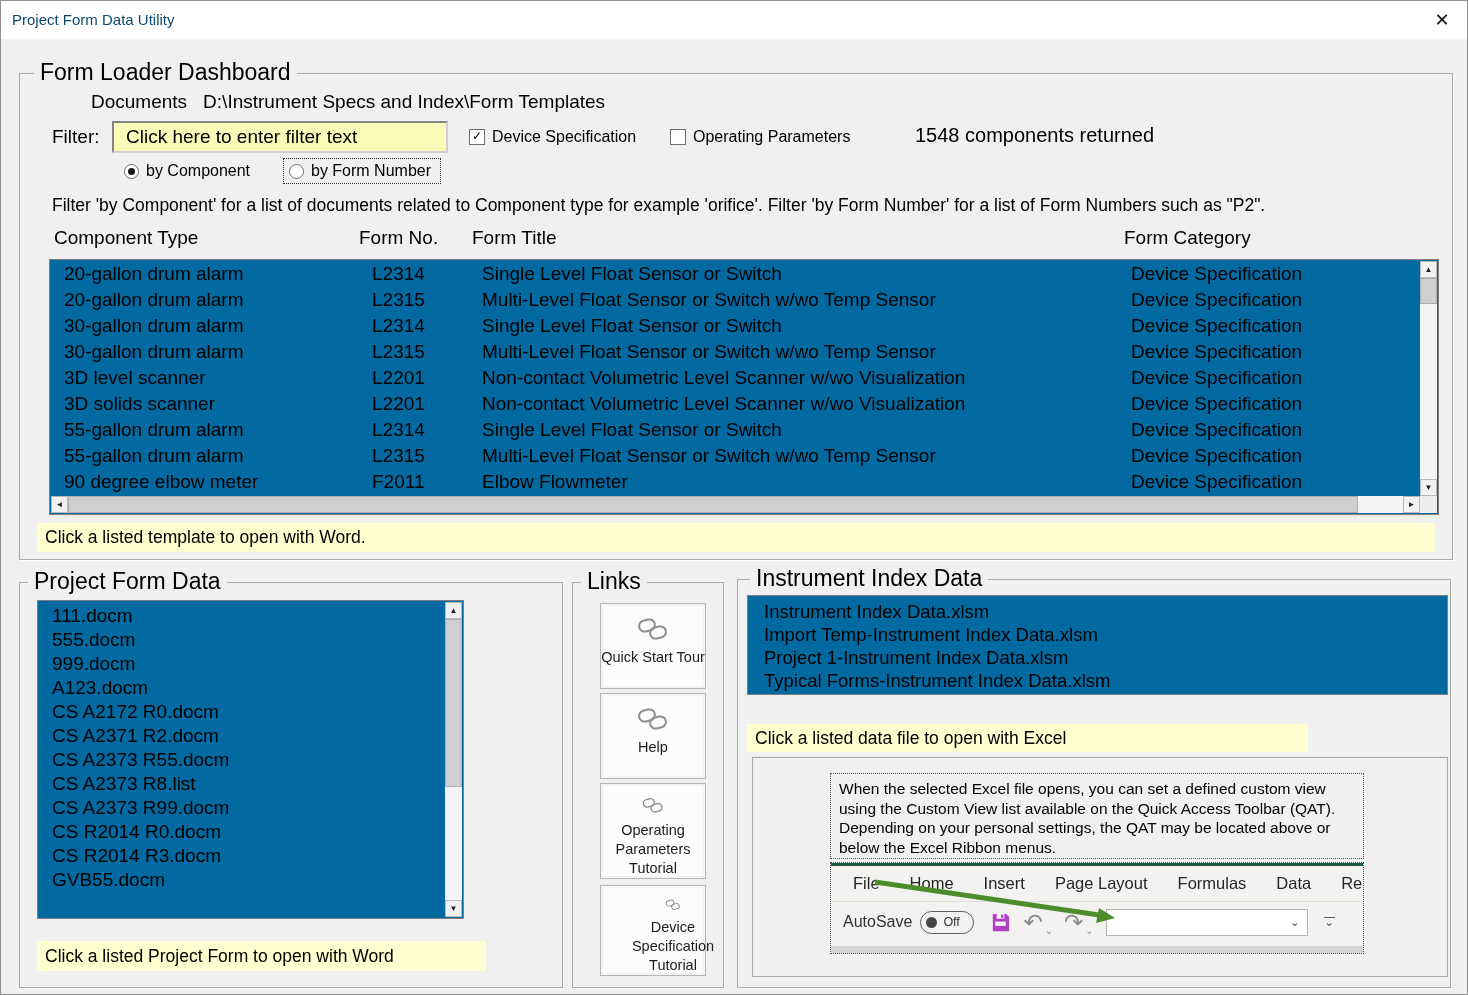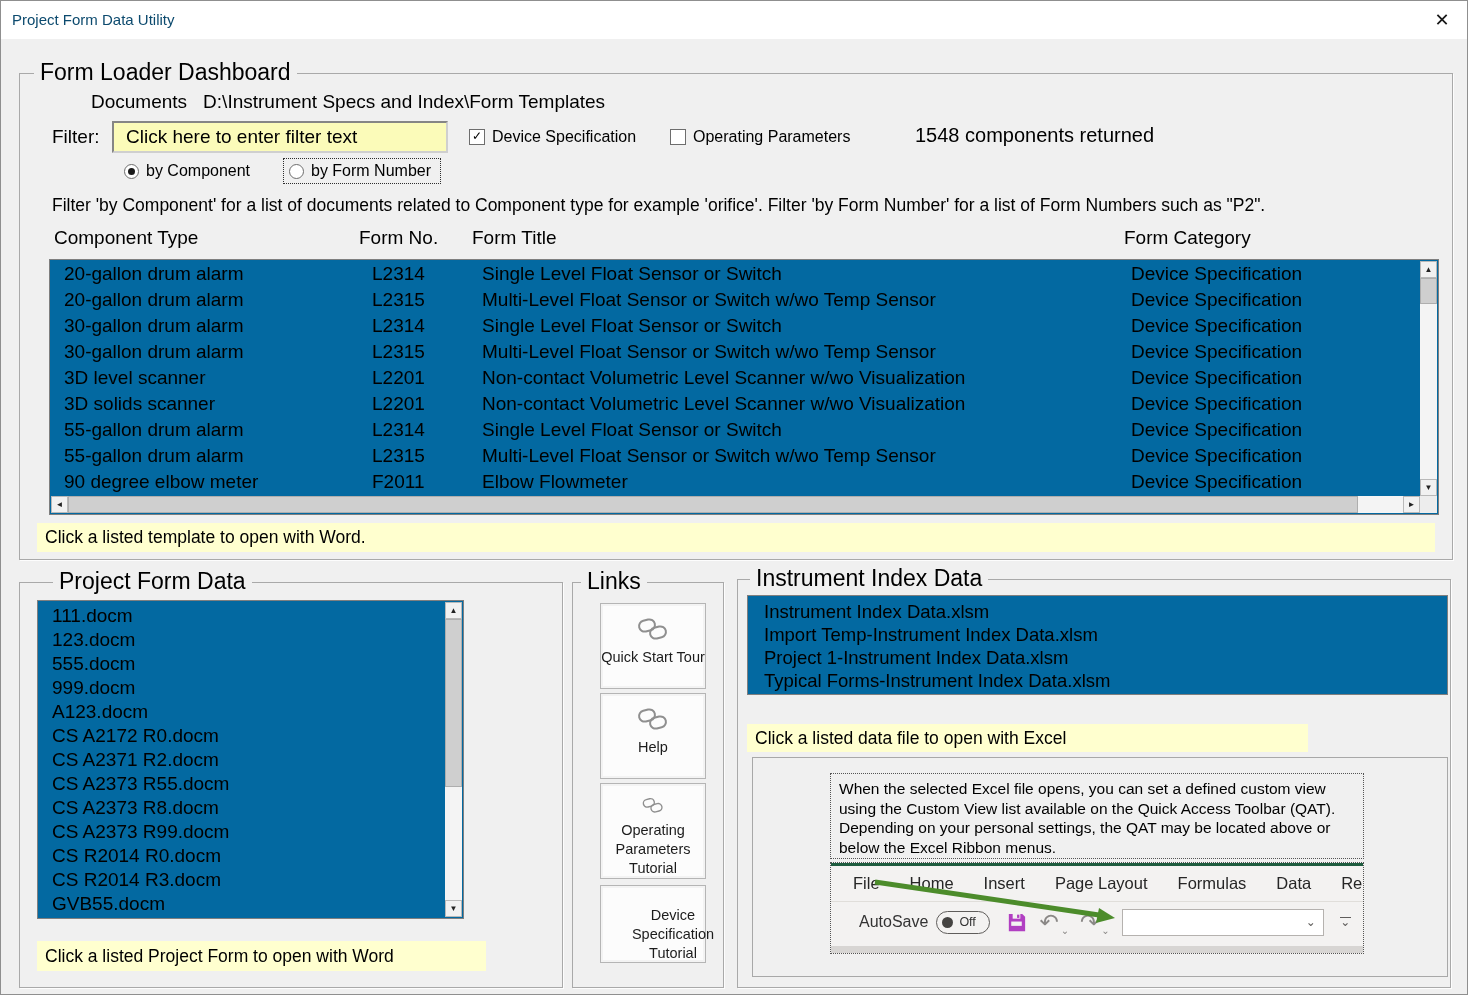--- a/index.html
+++ b/index.html
@@ -58,38 +58,38 @@
   .note3{left:9px;top:144px;width:561px;height:28px;}
   
   .pflist{left:17px;top:17px;width:427px;height:319px;}
   .pfitems{position:absolute;left:0;top:4px;right:18px;bottom:0;overflow:hidden;}
   .fitem{height:24px;font-size:19px;padding-left:14px;white-space:nowrap;}
   .pfv{bottom:1px;}
   
   .linkbtn{position:absolute;left:27px;width:106px;box-sizing:border-box;background:#fcfcfc;
     border:1px solid #b5b5b5;box-shadow:inset 0 0 0 2px #f3f3f3;display:flex;flex-direction:column;
     align-items:center;padding-top:13px;gap:7px;cursor:pointer;}
-  .lb1{top:20px;height:86px;} .lb2{top:110px;height:86px;} .lb3{top:200px;height:96px;justify-content:flex-end;} .lb4{top:302px;height:78px;padding-left:40px;}
+  .lb1{top:20px;height:86px;} .lb2{top:110px;height:86px;} .lb3{top:200px;height:96px;justify-content:flex-end;} .lb4{top:302px;height:91px;padding-left:40px;}
   .linkbtn .lbl{font-size:14.5px;color:#1c1c1c;text-align:center;line-height:1.32;white-space:normal;}
   .linkicon{width:34px;height:24px;}
   
   .iilist{left:9px;top:15px;width:701px;height:100px;}
   .iitems{position:absolute;left:0;top:5px;right:2px;bottom:0;overflow:hidden;}
   .iitem{height:23px;font-size:18.5px;padding-left:16px;white-space:nowrap;}
   .panel{position:absolute;left:14px;top:177px;width:696px;height:220px;border:1px solid #a8a8a8;box-sizing:border-box;}
   .dotted{position:absolute;border:1px dotted #545454;box-sizing:border-box;}
   .infobox{left:77px;top:15px;width:534px;height:86px;font-size:15.5px;line-height:19.5px;
     padding:5px 8px;white-space:normal;}
   .ribbon{left:77px;top:104px;width:534px;height:92px;background:#f3f2f1;overflow:hidden;}
   .greentop{position:absolute;left:0;top:0;right:0;height:3px;background:#1e5c3f;}
   .tabsrow{position:absolute;left:0;top:3px;right:0;height:36px;display:flex;align-items:center;
     padding-left:22px;gap:30px;border-bottom:1px solid #e0deda;box-sizing:border-box;}
   .tab{font-size:16.5px;color:#262626;white-space:nowrap;}
   .qatrow{position:absolute;left:0;top:39px;right:0;height:40px;display:flex;align-items:center;padding-left:12px;}
-  .autosave{font-size:16px;color:#333;margin-left:16px;}
+  .autosave{font-size:16px;color:#333;}
   .toggle{width:52px;height:21px;border:1.5px solid #5f5d5b;border-radius:12px;display:flex;align-items:center;
     margin-left:8px;box-sizing:content-box;background:#f3f2f1;}
   .tdot{width:11px;height:11px;border-radius:50%;background:#454442;margin-left:5px;}
   .tofftxt{font-size:12.5px;color:#333;margin-left:6px;}
   .saveicon{width:23px;height:23px;margin-left:15px;}
   .uglyph{font-size:23px;color:#8a8886;margin-left:11px;line-height:20px;}
   .minichev{font-size:10px;color:#8a8886;margin-left:2px;align-self:flex-end;padding-bottom:6px;}
   .combobox{position:relative;width:202px;height:27px;background:#fff;border:1px solid #b5b2af;
     box-sizing:border-box;margin-left:12px;}
   .combochev{position:absolute;right:7px;top:5px;font-size:12px;color:#605e5c;}
@@ -222,42 +222,41 @@
         <div class="hthumb" style="left:17px;top:0;height:17px;width:1290px;"></div>
         <div class="sbtn" style="right:0;top:0;">►</div>
       </div>
       <div class="corner"></div>
     </div>
 
     <div class="note note1">Click a listed template to open with Word.</div>
   </div>
 
   <div class="group g2">
-    <span class="glabel" style="left:8px;margin-left:25px;">Project Form Data</span>
+    <span class="glabel" style="left:8px;">Project Form Data</span>
 
     <div class="listbox pflist">
       <div class="pfitems">
 
           <div class="fitem">111.docm</div>
 
-          <div class="fitem">123.docm</div>
 
           <div class="fitem">555.docm</div>
 
           <div class="fitem">999.docm</div>
 
           <div class="fitem">A123.docm</div>
 
           <div class="fitem">CS A2172 R0.docm</div>
 
           <div class="fitem">CS A2371 R2.docm</div>
 
           <div class="fitem">CS A2373 R55.docm</div>
 
-          <div class="fitem">CS A2373 R8.docm</div>
+          <div class="fitem">CS A2373 R8.list</div>
 
           <div class="fitem">CS A2373 R99.docm</div>
 
           <div class="fitem">CS R2014 R0.docm</div>
 
           <div class="fitem">CS R2014 R3.docm</div>
 
           <div class="fitem">GVB55.docm</div>
         </div>
       <div class="vscroll pfv" style="bottom:1px;">

